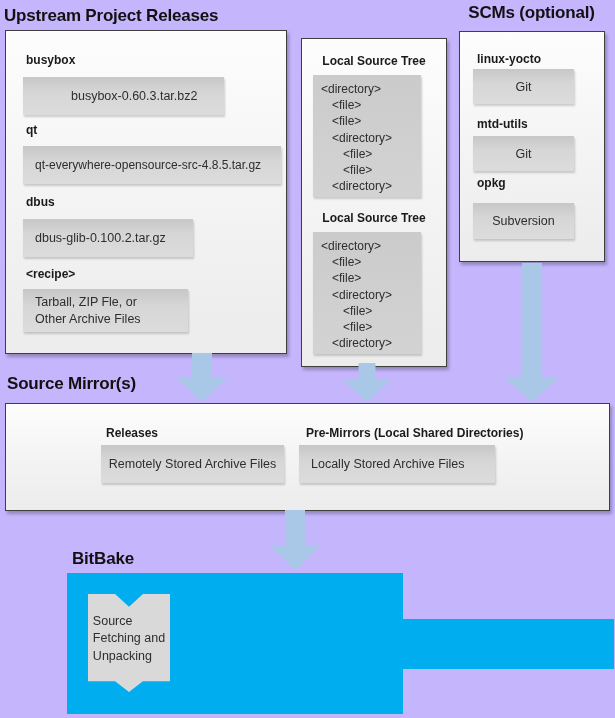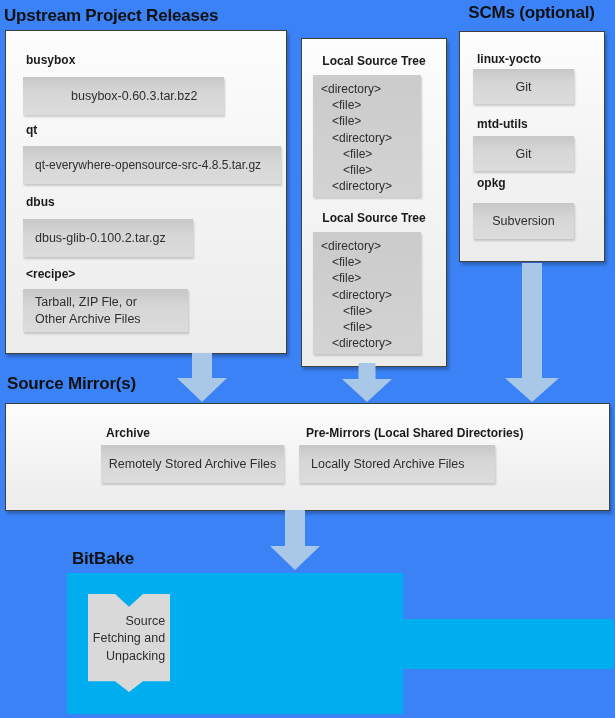--- a/index.html
+++ b/index.html
@@ -1,17 +1,17 @@
 <!DOCTYPE html>
 <html><head>
 <meta charset="utf-8">
 <style>
   html,body{margin:0;padding:0;background:#fff;}
   .canvas{
-    position:relative;width:615px;height:718px;background:#3b82f6;
+    position:relative;width:615px;height:718px;background:#c4b5fd;
     font-family:"Liberation Sans",sans-serif;color:#1a1a1a;overflow:hidden;
   }
   .heading{
     position:absolute;font-size:17px;font-weight:bold;color:#111;
     letter-spacing:-0.2px;white-space:nowrap;
   }
   .panel{
     position:absolute;border:1px solid #3f3f3f;
     background:linear-gradient(180deg,#fdfdfd 0%,#f3f3f3 55%,#ececec 100%);
     box-shadow:2px 3px 3px rgba(0,0,0,0.25);
@@ -46,21 +46,21 @@
   .arrow .head{
     position:absolute;left:50%;transform:translateX(-50%);bottom:0;width:0;height:0;
     border-left:25px solid transparent;border-right:25px solid transparent;
     border-top:24px solid #a9c7e7;
   }
   
   .bb-rect{position:absolute;background:#00adef;}
   .banner{
     position:absolute;background:#d9d9d9;
     clip-path:polygon(0 0,33% 0,50% 13%,67% 0,100% 0,100% 89%,67% 89%,50% 100%,33% 89%,0 89%);
-    display:flex;align-items:center;justify-content:center;text-align:right;
+    display:flex;align-items:center;justify-content:center;text-align:left;
     font-size:12.5px;color:#2e2e2e;line-height:1.4;
   }
   .banner .multiline{white-space:pre-line;padding-bottom:8px;}
 </style>
 </head>
 <body>
 
 <div class="canvas">
 
   <div class="heading" style="left:4px;top:6px;">Upstream Project Releases</div>
@@ -139,21 +139,21 @@
   <div class="arrow" style="left:342px;top:363px;width:50px;height:39px;">
     <div class="shaft" style="width:17px;height:17px;"></div>
     <div class="head" style="border-top-width:23px;"></div>
   </div>
   <div class="arrow" style="left:505px;top:263px;width:54px;height:139px;">
     <div class="shaft" style="width:20px;height:116px;"></div>
     <div class="head" style="border-left-width:27px;border-right-width:27px;"></div>
   </div>
 
   <div class="panel" style="left:5px;top:403px;width:603px;height:106px;">
-    <div class="item-label" style="left:100px;top:22px;">Archive</div>
+    <div class="item-label" style="left:100px;top:22px;">Releases</div>
     <div class="gray-box centered" style="left:95px;top:41px;width:183px;height:38px;">
       <span>Remotely Stored Archive Files</span>
     </div>
 
     <div class="item-label" style="left:300px;top:22px;">Pre-Mirrors (Local Shared Directories)</div>
     <div class="gray-box pad-left" style="left:293px;top:41px;width:184px;height:38px;">
       <span>Locally Stored Archive Files</span>
     </div>
   </div>
 

